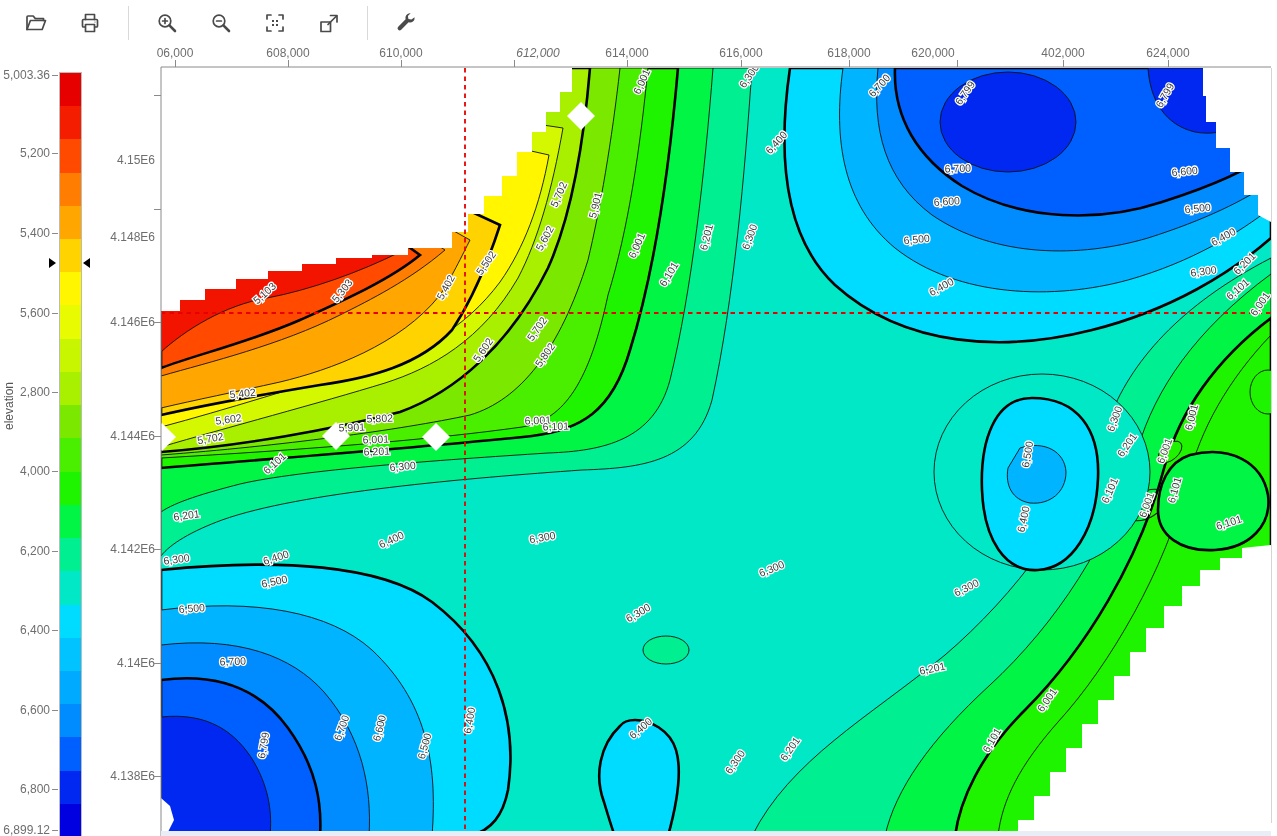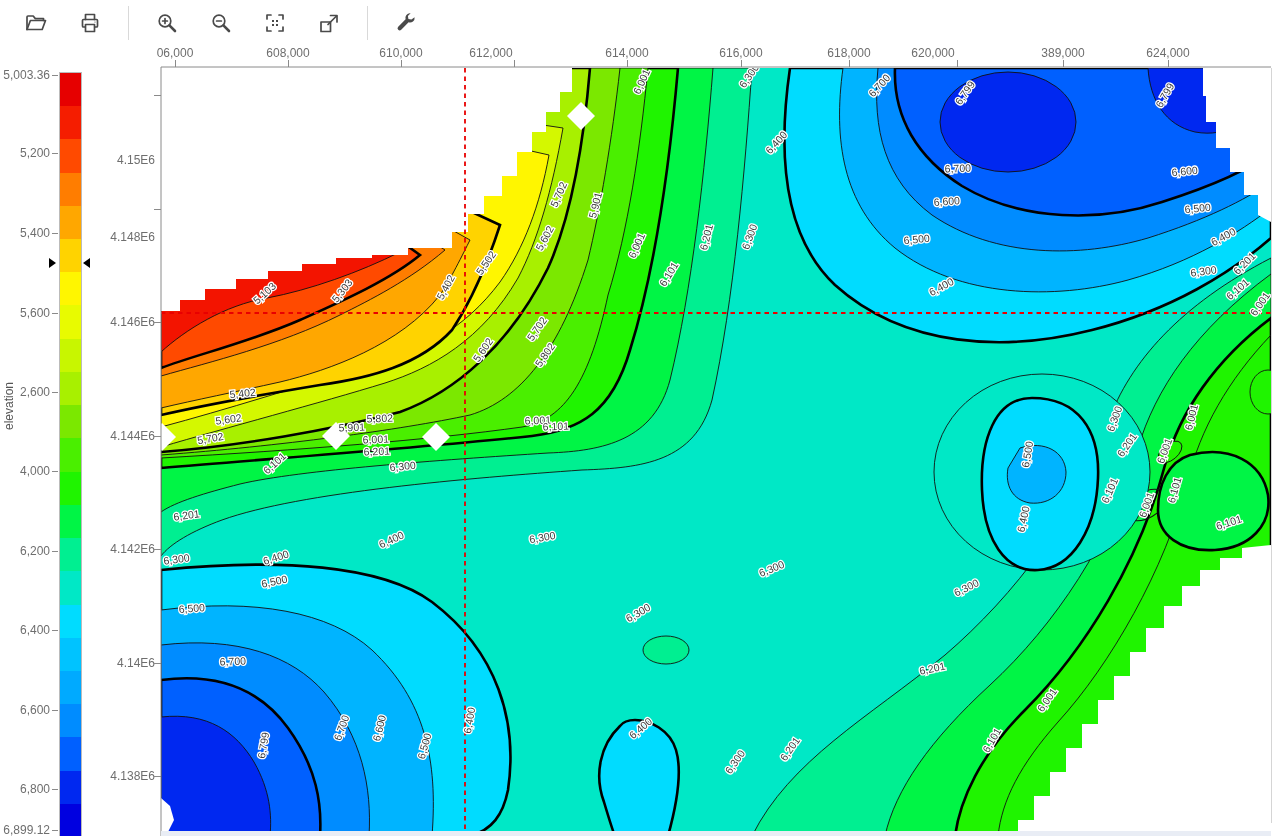--- a/index.html
+++ b/index.html
@@ -93,21 +93,21 @@
   <div id="cb-bar" style="background: linear-gradient(rgb(230, 0, 0) 0%, rgb(230, 0, 0) 4.35%, rgb(245, 29, 0) 4.35%, rgb(245, 29, 0) 8.7%, rgb(255, 74, 0) 8.7%, rgb(255, 74, 0) 13.04%, rgb(255, 125, 0) 13.04%, rgb(255, 125, 0) 17.39%, rgb(255, 167, 0) 17.39%, rgb(255, 167, 0) 21.74%, rgb(255, 211, 0) 21.74%, rgb(255, 211, 0) 26.09%, rgb(255, 246, 0) 26.09%, rgb(255, 246, 0) 30.43%, rgb(232, 251, 0) 30.43%, rgb(232, 251, 0) 34.78%, rgb(200, 246, 0) 34.78%, rgb(200, 246, 0) 39.13%, rgb(168, 240, 0) 39.13%, rgb(168, 240, 0) 43.48%, rgb(123, 232, 0) 43.48%, rgb(123, 232, 0) 47.83%, rgb(74, 239, 0) 47.83%, rgb(74, 239, 0) 52.17%, rgb(31, 244, 0) 52.17%, rgb(31, 244, 0) 56.52%, rgb(0, 245, 69) 56.52%, rgb(0, 245, 69) 60.87%, rgb(0, 239, 145) 60.87%, rgb(0, 239, 145) 65.22%, rgb(0, 232, 198) 65.22%, rgb(0, 232, 198) 69.57%, rgb(0, 220, 255) 69.57%, rgb(0, 220, 255) 73.91%, rgb(0, 195, 255) 73.91%, rgb(0, 195, 255) 78.26%, rgb(0, 170, 255) 78.26%, rgb(0, 170, 255) 82.61%, rgb(0, 140, 255) 82.61%, rgb(0, 140, 255) 86.96%, rgb(0, 96, 255) 86.96%, rgb(0, 96, 255) 91.3%, rgb(0, 40, 240) 91.3%, rgb(0, 40, 240) 95.65%, rgb(0, 0, 224) 95.65%, rgb(0, 0, 224) 100%);"></div>
   <div id="cb-ticks">
       <div class="cb-tick-label" style="top: 75px;">5,003.36</div>
       <div class="cb-tick-dash" style="top: 75px;"></div>
       <div class="cb-tick-label" style="top: 153px;">5,200</div>
       <div class="cb-tick-dash" style="top: 153px;"></div>
       <div class="cb-tick-label" style="top: 233px;">5,400</div>
       <div class="cb-tick-dash" style="top: 233px;"></div>
       <div class="cb-tick-label" style="top: 313px;">5,600</div>
       <div class="cb-tick-dash" style="top: 313px;"></div>
-      <div class="cb-tick-label" style="top: 392px;">2,600</div>
+      <div class="cb-tick-label" style="top: 392px;">2,800</div>
       <div class="cb-tick-dash" style="top: 392px;"></div>
       <div class="cb-tick-label" style="top: 471px;">4,000</div>
       <div class="cb-tick-dash" style="top: 471px;"></div>
       <div class="cb-tick-label" style="top: 551px;">6,200</div>
       <div class="cb-tick-dash" style="top: 551px;"></div>
       <div class="cb-tick-label" style="top: 630px;">6,400</div>
       <div class="cb-tick-dash" style="top: 630px;"></div>
       <div class="cb-tick-label" style="top: 710px;">6,600</div>
       <div class="cb-tick-dash" style="top: 710px;"></div>
       <div class="cb-tick-label" style="top: 789px;">6,800</div>
@@ -116,31 +116,31 @@
       <div class="cb-tick-dash" style="top: 830px;"></div>
     </div>
 
   <div id="x-axis">
       <div class="x-tick-label" style="left: 175px;">06,000</div>
       <div class="x-tick-line" style="left: 175px;"></div>
       <div class="x-tick-label" style="left: 288px;">608,000</div>
       <div class="x-tick-line" style="left: 288px;"></div>
       <div class="x-tick-label" style="left: 401px;">610,000</div>
       <div class="x-tick-line" style="left: 401px;"></div>
-      <div class="x-tick-label" style="left: 491px;">612,000</div>
+      <div class="x-tick-label" style="left: 538px; font-style: italic;">612,000</div>
       <div class="x-tick-line" style="left: 514px;"></div>
       <div class="x-tick-label" style="left: 627px;">614,000</div>
       <div class="x-tick-line" style="left: 627px;"></div>
       <div class="x-tick-label" style="left: 741px;">616,000</div>
       <div class="x-tick-line" style="left: 741px;"></div>
       <div class="x-tick-label" style="left: 849px;">618,000</div>
       <div class="x-tick-line" style="left: 849px;"></div>
       <div class="x-tick-label" style="left: 933px;">620,000</div>
       <div class="x-tick-line" style="left: 957px;"></div>
-      <div class="x-tick-label" style="left: 1063px;">389,000</div>
+      <div class="x-tick-label" style="left: 1063px;">402,000</div>
       <div class="x-tick-line" style="left: 1063px;"></div>
       <div class="x-tick-label" style="left: 1168px;">624,000</div>
       <div class="x-tick-line" style="left: 1168px;"></div>
     </div>
   <div id="y-axis">
       <div class="y-tick-label" style="top: 112px; margin-top: 48px;">4.15E6</div>
       <div class="y-tick-line" style="top: 95px;"></div>
       <div class="y-tick-label" style="top: 209px; margin-top: 28px;">4.148E6</div>
       <div class="y-tick-line" style="top: 209px;"></div>
       <div class="y-tick-label" style="top: 322px;">4.146E6</div>

